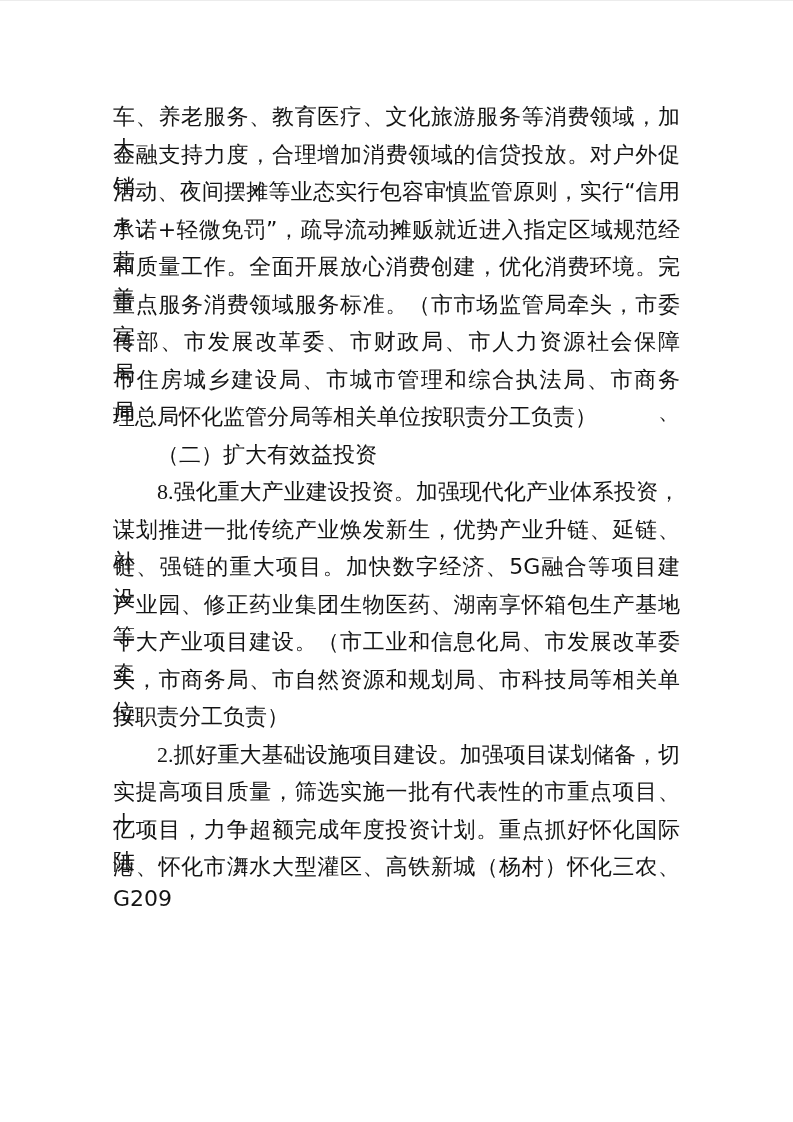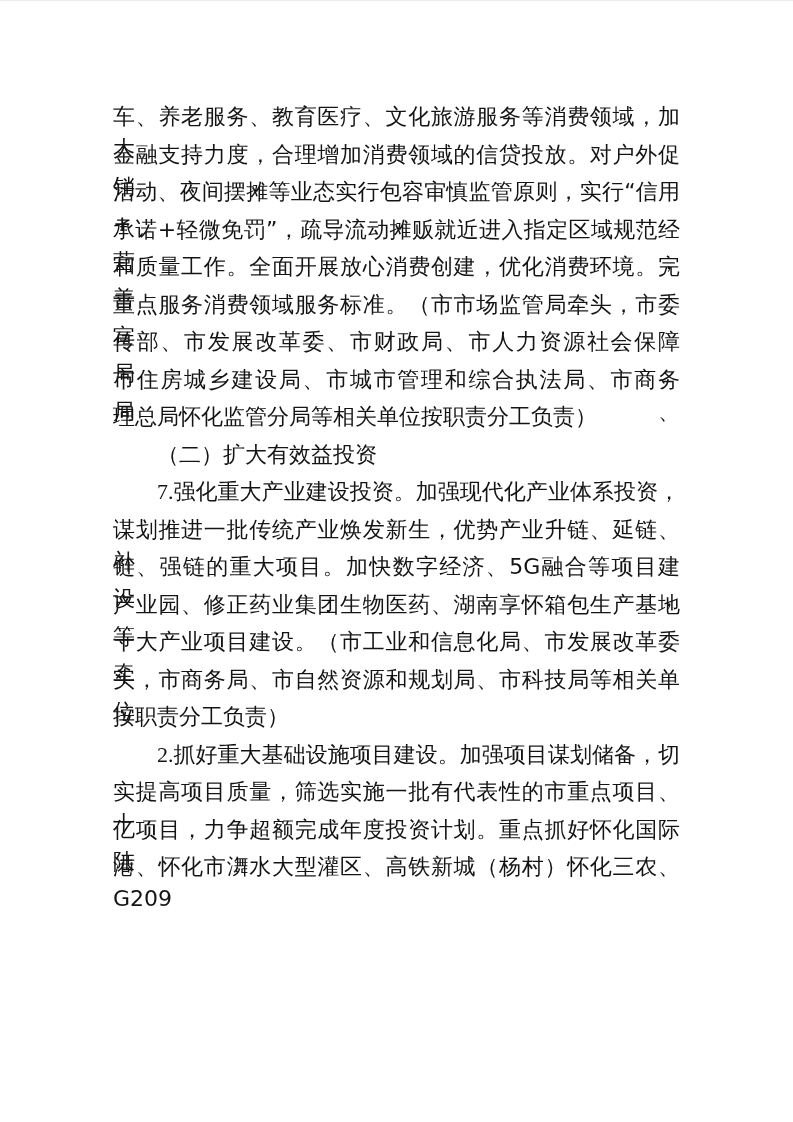--- a/index.html
+++ b/index.html
@@ -51,21 +51,21 @@
       <div class="line just">车、养老服务、教育医疗、文化旅游服务等消费领域，加大</div>
       <div class="line just">金融支持力度，合理增加消费领域的信贷投放。对户外促销</div>
       <div class="line just">活动、夜间摆摊等业态实行包容审慎监管原则，实行“信用+</div>
       <div class="line just">承诺+轻微免罚”，疏导流动摊贩就近进入指定区域规范经营，</div>
       <div class="line just">和质量工作。全面开展放心消费创建，优化消费环境。完善</div>
       <div class="line just">重点服务消费领域服务标准。（市市场监管局牵头，市委宣</div>
       <div class="line just">传部、市发展改革委、市财政局、市人力资源社会保障局、</div>
       <div class="line just">市住房城乡建设局、市城市管理和综合执法局、市商务局、</div>
       <div class="line">理总局怀化监管分局等相关单位按职责分工负责）</div>
       <div class="line indent">（二）扩大有效益投资</div>
-      <div class="line indent just">7.强化重大产业建设投资。加强现代化产业体系投资，</div>
+      <div class="line indent just">8.强化重大产业建设投资。加强现代化产业体系投资，</div>
       <div class="line just">谋划推进一批传统产业焕发新生，优势产业升链、延链、补</div>
       <div class="line just">链、强链的重大项目。加快数字经济、5G融合等项目建设，</div>
       <div class="line just">产业园、修正药业集团生物医药、湖南享怀箱包生产基地等</div>
       <div class="line just">十大产业项目建设。（市工业和信息化局、市发展改革委牵</div>
       <div class="line just">头，市商务局、市自然资源和规划局、市科技局等相关单位</div>
       <div class="line">按职责分工负责）</div>
       <div class="line indent just">2.抓好重大基础设施项目建设。加强项目谋划储备，切</div>
       <div class="line just">实提高项目质量，筛选实施一批有代表性的市重点项目、十</div>
       <div class="line just">亿项目，力争超额完成年度投资计划。重点抓好怀化国际陆</div>
       <div class="line just">港、怀化市㵲水大型灌区、高铁新城（杨村）怀化三农、G209</div>

